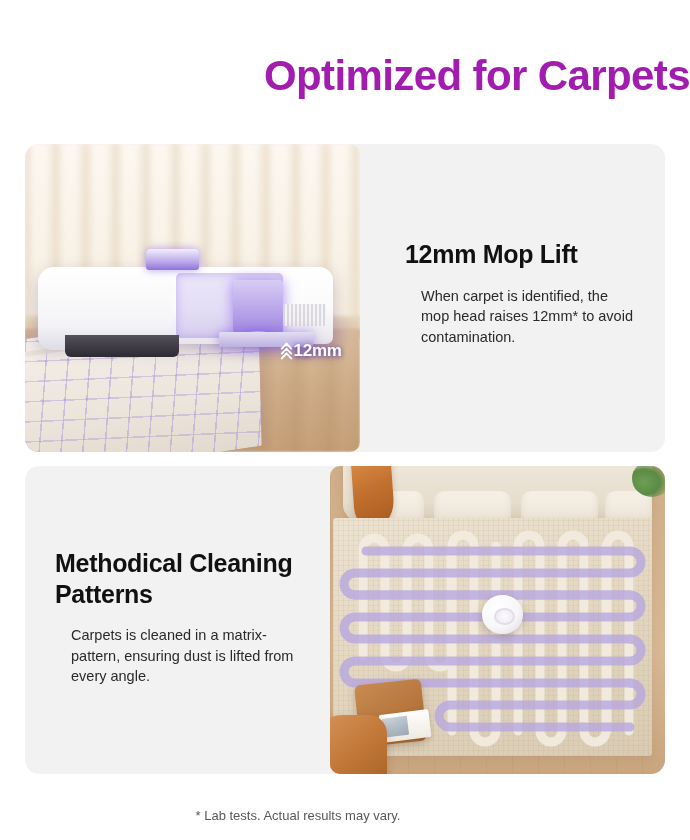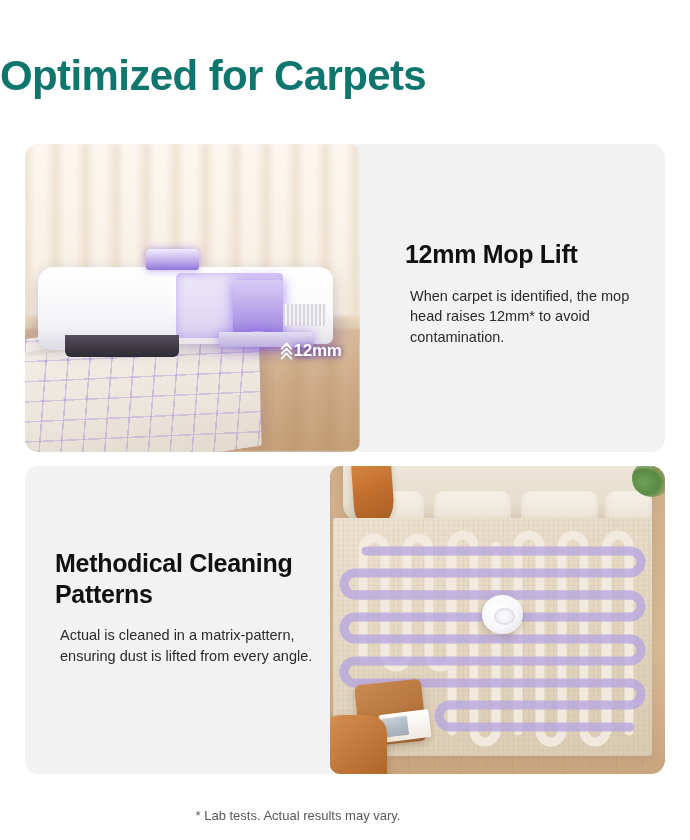--- a/index.html
+++ b/index.html
@@ -15,25 +15,25 @@
     font-family: "Liberation Sans", sans-serif;
     -webkit-font-smoothing: antialiased;
   }
 
   
   .page-title {
     position: absolute;
     left: 0;
     top: 52px;
     width: 690px;
-    text-align: left;
+    text-align: right;
     font-size: 42px;
     font-weight: bold;
     letter-spacing: -0.6px;
-    color: #0f766e;
+    color: #a21caf;
     line-height: 1.15;
   }
 
   
   .card {
     position: absolute;
     background: #f2f2f2;
     border-radius: 14px;
     overflow: hidden;
   }
@@ -52,21 +52,21 @@
     font-weight: bold;
     color: #111111;
     letter-spacing: -0.3px;
     line-height: 1.22;
     margin: 0 0 16px 0;
   }
   .card-body {
     font-size: 14.5px;
     color: #2a2a2a;
     line-height: 1.42;
-    margin: 5px;
+    margin: 16px;
   }
 
   
   .photo {
     position: absolute;
     overflow: hidden;
     border-radius: 10px;
   }
   #photo-1 { left: 0px; top: 0px; width: 335px; height: 308px; }
   #photo-2 { left: 305px; top: 0px; width: 335px; height: 308px; }
@@ -386,21 +386,21 @@
   <div class="card-text">
     <h2 class="card-heading">12mm Mop Lift</h2>
     <p class="card-body">When carpet is identified, the mop head raises 12mm* to avoid contamination.</p>
   </div>
 </div>
 
 <div class="card" id="card-2">
 
   <div class="card-text">
     <h2 class="card-heading">Methodical Cleaning Patterns</h2>
-    <p class="card-body">Actual is cleaned in a matrix-pattern, ensuring dust is lifted from every angle.</p>
+    <p class="card-body">Carpets is cleaned in a matrix-pattern, ensuring dust is lifted from every angle.</p>
   </div>
 
   <div class="photo" id="photo-2">
     <div class="photo-inner">
       <div class="p2-floor"></div>
       <div class="p2-sofa"></div>
       <div class="p2-cushion p2-c1"></div>
       <div class="p2-cushion p2-c2"></div>
       <div class="p2-cushion p2-c3"></div>
       <div class="p2-cushion p2-c4"></div>

